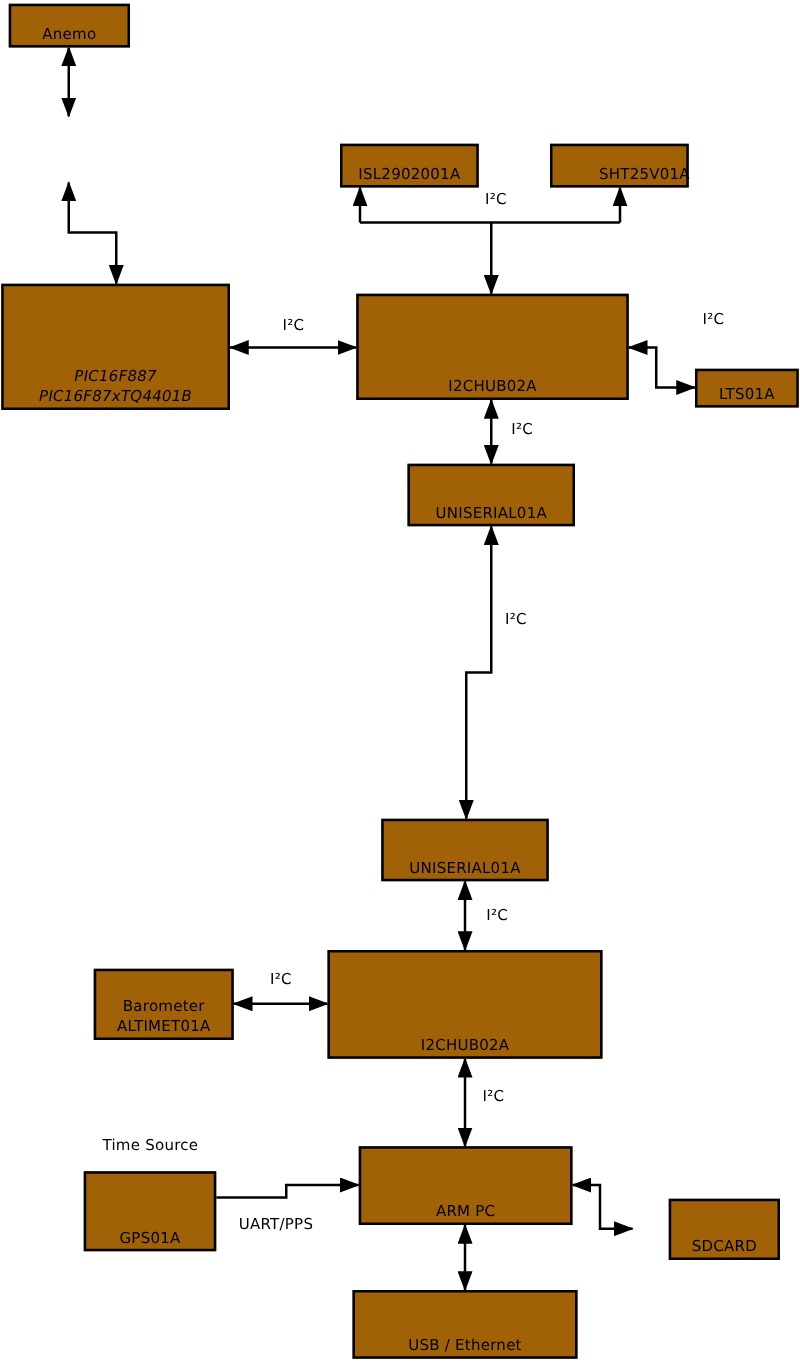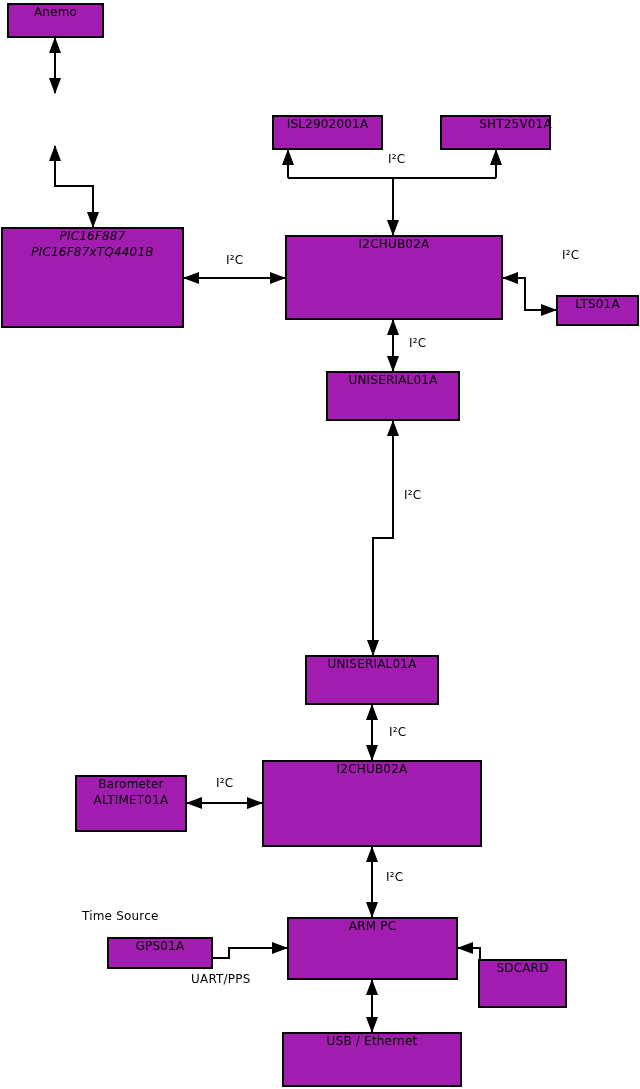--- a/index.html
+++ b/index.html
@@ -25,25 +25,25 @@
   }
   .edge {
     stroke: #000000;
     stroke-width: 2;
     fill: none;
   }
   .node {
     position: absolute;
     box-sizing: border-box;
     border: 2px solid #000000;
-    background: #a21caf;
+    background: #a16207;
     display: flex;
     flex-direction: column;
     align-items: center;
-    justify-content: flex-start;
+    justify-content: flex-end;
     text-align: center;
     font-size: 12px;
     line-height: 1.32;
     letter-spacing: 0.2px;
     white-space: nowrap;
   }
   .edge-label {
     position: absolute;
     font-size: 12px;
     letter-spacing: 0.2px;
@@ -121,29 +121,29 @@
 
   <div class="node" style="left:262px; top:760px; width:220px; height:87px;">
     <span>I2CHUB02A</span>
   </div>
 
   <div class="node" style="left:75px; top:775px; width:112px; height:57px;">
     <span>Barometer</span>
     <span>ALTIMET01A</span>
   </div>
 
-  <div class="node" style="left:67px; top:937px; width:106px; height:32px;margin-left:40px;">
+  <div class="node" style="left:67px; top:937px; width:106px; height:64px;">
     <span>GPS01A</span>
   </div>
 
   <div class="node" style="left:287px; top:917px; width:171px; height:63px;">
     <span>ARM PC</span>
   </div>
 
-  <div class="node" style="left:478px; top:959px; width:89px; height:49px;">
+  <div class="node" style="left:535px; top:959px; width:89px; height:49px;">
     <span>SDCARD</span>
   </div>
 
   <div class="node" style="left:282px; top:1032px; width:180px; height:55px;">
     <span>USB / Ethernet</span>
   </div>
 
   <div class="edge-label" style="left:388px; top:152px;">I²C</div>
   <div class="edge-label" style="left:226px; top:253px;">I²C</div>
   <div class="edge-label" style="left:562px; top:248px;">I²C</div>

